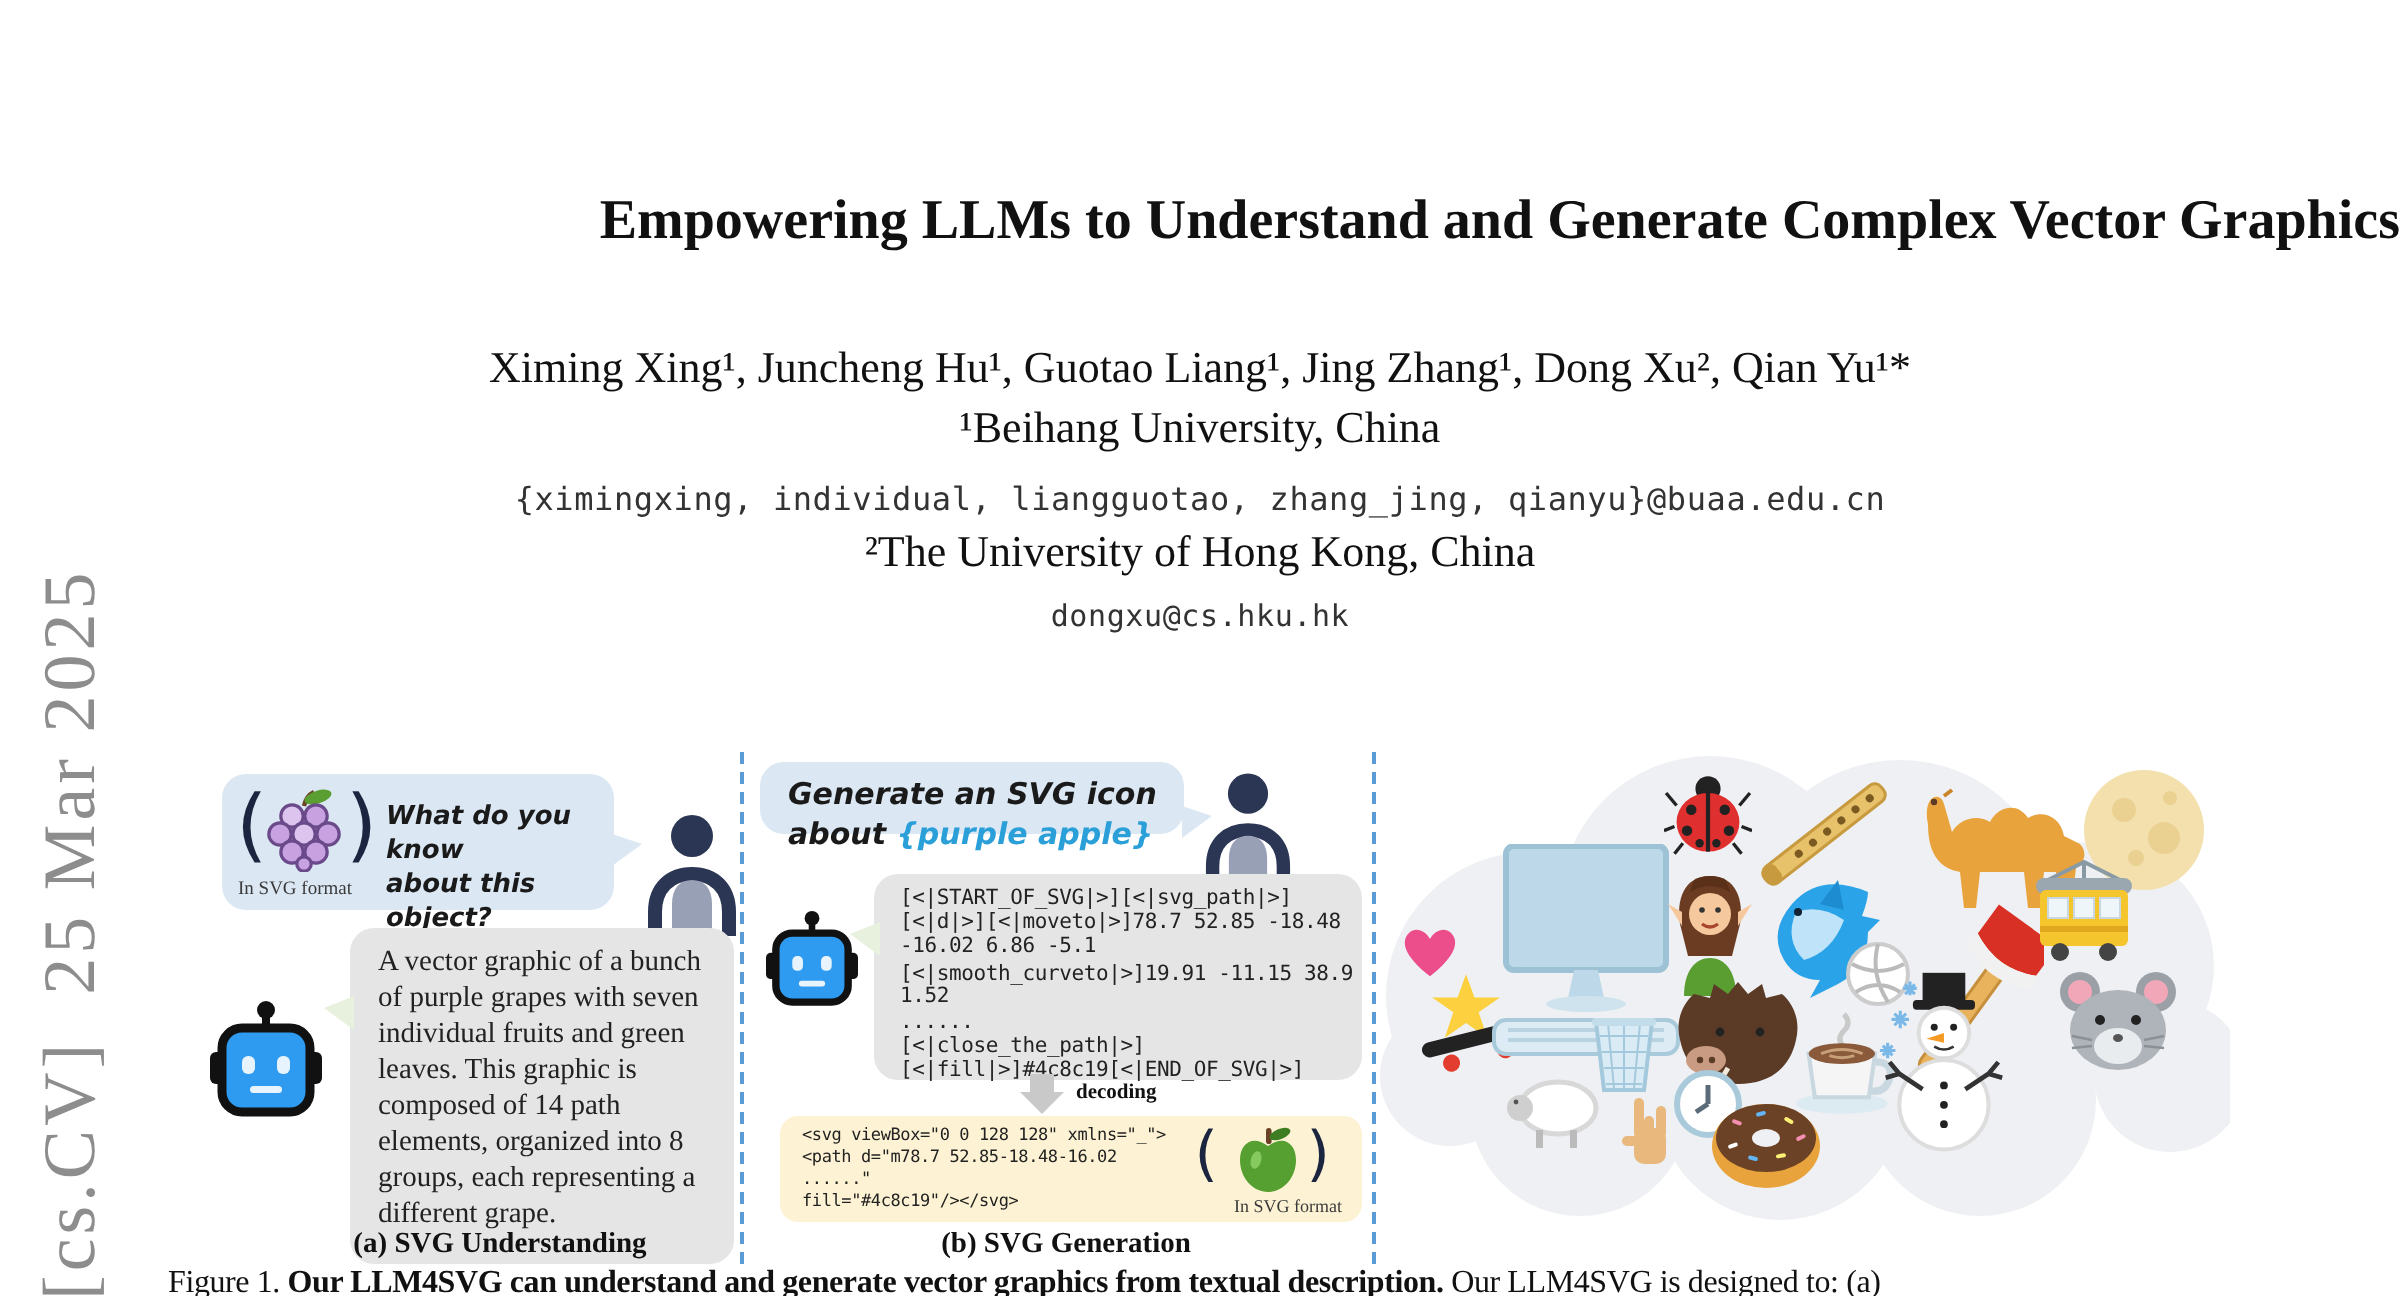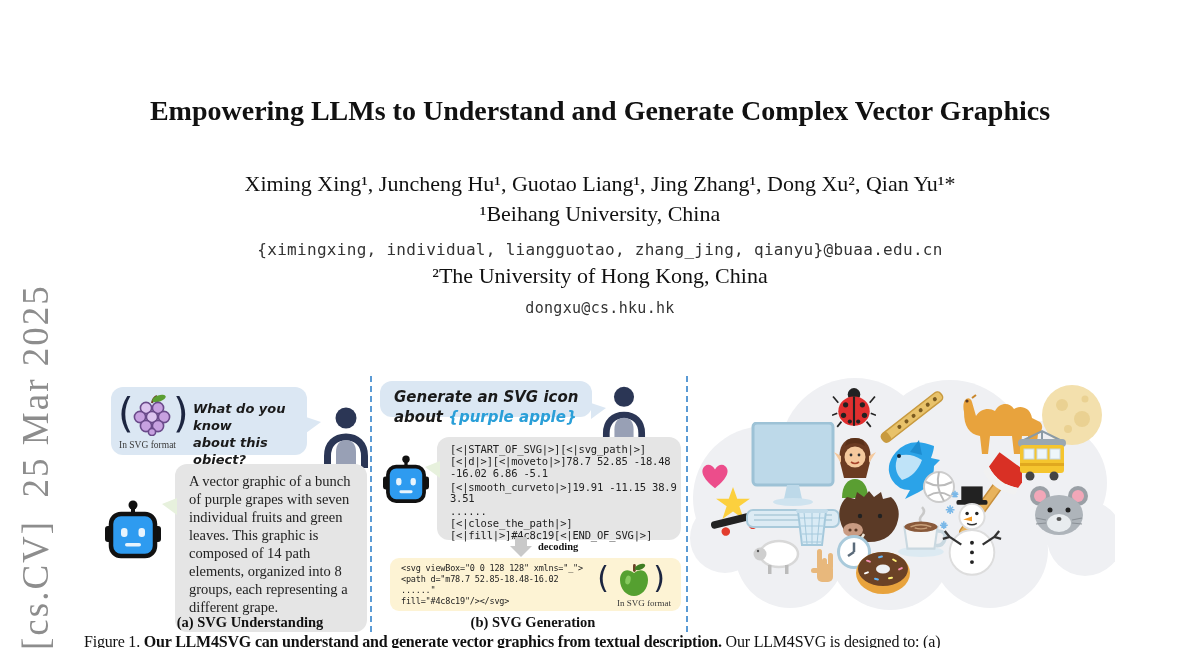--- a/index.html
+++ b/index.html
@@ -2,21 +2,21 @@
 <html><head>
 <meta charset="utf-8">
 <style>
   html,body{margin:0;padding:0;background:#e8e8e8;}
   #page{position:relative;width:1200px;height:648px;background:#ffffff;overflow:hidden;
         font-family:"Liberation Serif",serif;color:#111;}
   
   .watermark{position:absolute;left:14px;top:650px;transform:rotate(-90deg);
              transform-origin:left top;font-family:"Liberation Serif",serif;
              font-size:37px;color:#8d8d8d;white-space:pre;letter-spacing:2px;}
-  .title{position:absolute;top:95px;left:0;width:1200px;text-align:center;
+  .title{position:absolute;top:95px;left:0;width:1200px;text-align:right;
          font-size:28px;font-weight:bold;}
   .authors{position:absolute;top:171px;left:0;width:1200px;text-align:center;font-size:22px;}
   .affil1{position:absolute;top:201px;left:0;width:1200px;text-align:center;font-size:22px;}
   .email1{position:absolute;top:240px;left:0;width:1200px;text-align:center;
           font-family:"DejaVu Sans Mono",monospace;font-size:16px;color:#333;letter-spacing:.3px;}
   .affil2{position:absolute;top:263px;left:0;width:1200px;text-align:center;font-size:22px;}
   .email2{position:absolute;top:299px;left:0;width:1200px;text-align:center;
           font-family:"DejaVu Sans Mono",monospace;font-size:15px;color:#333;letter-spacing:.3px;}
   
   .divider{position:absolute;top:376px;height:256px;width:0;border-left:2px dashed #5b9bd5;}
@@ -135,21 +135,21 @@
       <rect x="20" y="43" width="16" height="3.5" rx="1.75" fill="#e8f4fd"></rect>
     </svg>
 
     <div class="greenbox" style="left:59px;top:59px;width:244px;height:103px">
       <div class="tail-l" style="left:-12px;top:24px;border-right-color:#e7f1dd"></div>
       <div class="mono" style="position:absolute;left:13px;top:7px;font-size:10.5px;line-height:1.13;letter-spacing:-.2px">
         <div>[&lt;|START_OF_SVG|&gt;][&lt;|svg_path|&gt;]</div>
         <div>[&lt;|d|&gt;][&lt;|moveto|&gt;]78.7 52.85 -18.48</div>
         <div>-16.02 6.86 -5.1</div>
         <div style="margin-top:2px">[&lt;|smooth_curveto|&gt;]19.91 -11.15 38.9</div>
-        <div>3.51</div>
+        <div>1.52</div>
         <div style="margin-top:1px">......</div>
         <div>[&lt;|close_the_path|&gt;]</div>
         <div>[&lt;|fill|&gt;]#4c8c19[&lt;|END_OF_SVG|&gt;]</div>
       </div>
     </div>
 
     <div style="position:absolute;left:132px;top:159px">
       <div class="arrow-shaft"></div>
         <div class="arrow-head"></div>
     </div>

